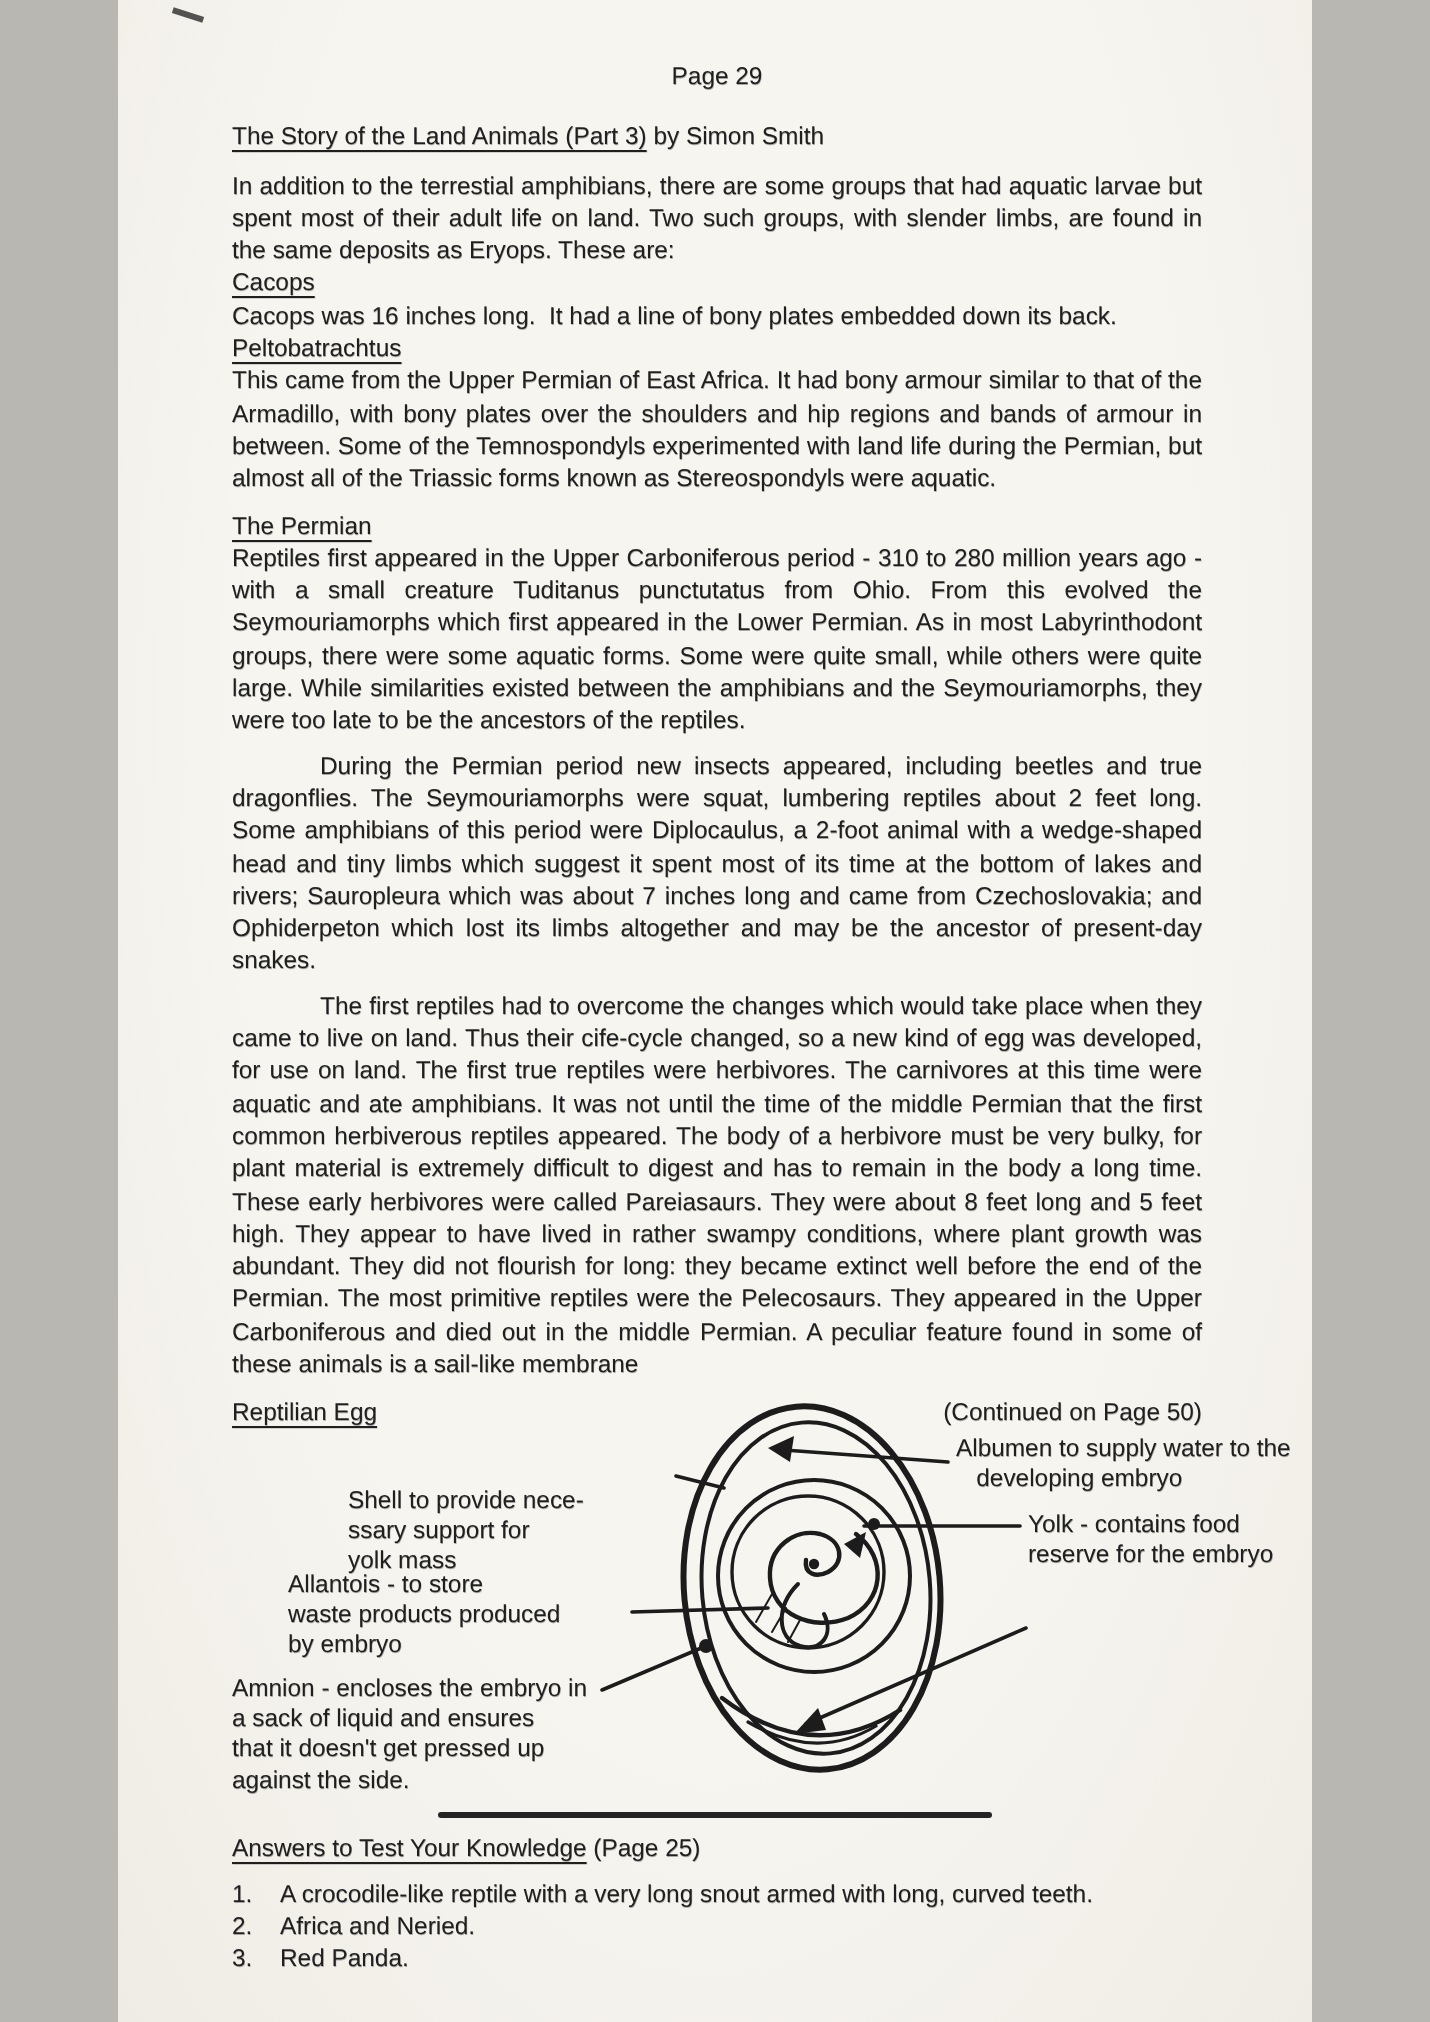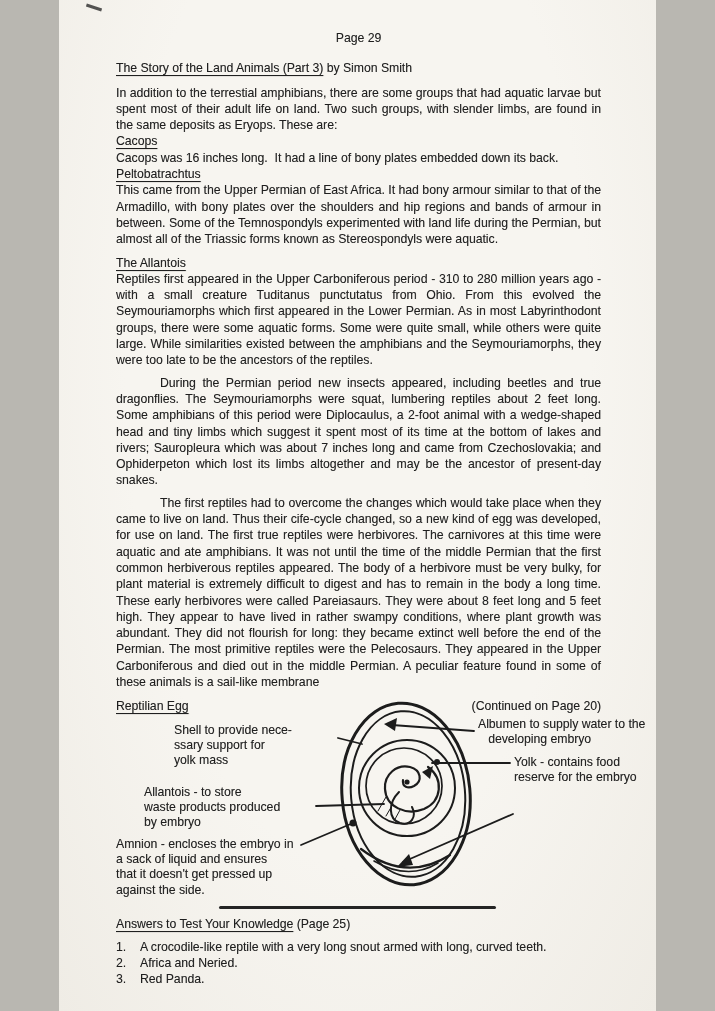--- a/index.html
+++ b/index.html
@@ -62,28 +62,28 @@
   </div>
 
   <p class="just">In addition to the terrestial amphibians, there are some groups that had aquatic larvae but spent most of their adult life on land. Two such groups, with slender limbs, are found in the same deposits as Eryops. These are:</p>
 
   <div><span class="u">Cacops</span></div>
   <p class="one-line">Cacops was 16 inches long.  It had a line of bony plates embedded down its back.</p>
 
   <div><span class="u">Peltobatrachtus</span></div>
   <p class="just">This came from the Upper Permian of East Africa. It had bony armour similar to that of the Armadillo, with bony plates over the shoulders and hip regions and bands of armour in between. Some of the Temnospondyls experimented with land life during the Permian, but almost all of the Triassic forms known as Stereospondyls were aquatic.</p>
 
-  <div class="gap-top"><span class="u">The Allantois</span></div>
+  <div class="gap-top"><span class="u">The Permian</span></div>
   <p class="just">Reptiles first appeared in the Upper Carboniferous period - 310 to 280 million years ago - with a small creature Tuditanus punctutatus from Ohio. From this evolved the Seymouriamorphs which first appeared in the Lower Permian. As in most Labyrinthodont groups, there were some aquatic forms. Some were quite small, while others were quite large. While similarities existed between the amphibians and the Seymouriamorphs, they were too late to be the ancestors of the reptiles.</p>
   <p class="just indent gap-top-sm">During the Permian period new insects appeared, including beetles and true dragonflies. The Seymouriamorphs were squat, lumbering reptiles about 2 feet long. Some amphibians of this period were Diplocaulus, a 2-foot animal with a wedge-shaped head and tiny limbs which suggest it spent most of its time at the bottom of lakes and rivers; Sauropleura which was about 7 inches long and came from Czechoslovakia; and Ophiderpeton which lost its limbs altogether and may be the ancestor of present-day snakes.</p>
   <p class="just indent gap-top-sm">The first reptiles had to overcome the changes which would take place when they came to live on land. Thus their cife-cycle changed, so a new kind of egg was developed, for use on land. The first true reptiles were herbivores. The carnivores at this time were aquatic and ate amphibians. It was not until the time of the middle Permian that the first common herbiverous reptiles appeared. The body of a herbivore must be very bulky, for plant material is extremely difficult to digest and has to remain in the body a long time. These early herbivores were called Pareiasaurs. They were about 8 feet long and 5 feet high. They appear to have lived in rather swampy conditions, where plant growth was abundant. They did not flourish for long: they became extinct well before the end of the Permian. The most primitive reptiles were the Pelecosaurs. They appeared in the Upper Carboniferous and died out in the middle Permian. A peculiar feature found in some of these animals is a sail-like membrane</p>
 
   <div class="egg-head-row">
     <span class="u">Reptilian Egg</span>
-    <span>(Continued on Page 20)</span>
+    <span>(Continued on Page 50)</span>
   </div>
 
   <div class="diagram">
     <svg viewBox="0 0 603 206" fill="none" stroke="#1c1c1c" stroke-linecap="round">
 
       <ellipse cx="290" cy="97" rx="64" ry="91" stroke-width="3" transform="rotate(-5 290 97)"></ellipse>
       <ellipse cx="292" cy="97" rx="57" ry="83" stroke-width="2" transform="rotate(-5 292 97)"></ellipse>
 
       <circle cx="291" cy="91" r="48" stroke-width="2"></circle>
 
@@ -103,21 +103,21 @@
       <path d="M 276 28 L 358 34" stroke-width="1.8"></path>
       <polygon points="268,27 281,21 279,34" fill="#1c1c1c" stroke="none"></polygon>
       <path d="M 316 66 L 394 66" stroke-width="1.8"></path>
       <circle cx="321" cy="65" r="3" fill="#1c1c1c" stroke="none"></circle>
       <path d="M 200 109 L 268 107" stroke-width="1.8"></path>
       <path d="M 185 148 L 237 126" stroke-width="1.8"></path>
       <circle cx="237" cy="126" r="3.5" fill="#1c1c1c" stroke="none"></circle>
       <path d="M 287 165 L 397 117" stroke-width="1.8"></path>
       <polygon points="281,170 293,157 297,168" fill="#1c1c1c" stroke="none"></polygon>
     </svg>
-    <div class="dlabel" style="left:58px;top:8px;">Shell to provide nece-
+    <div class="dlabel" style="left:58px;top:28px;">Shell to provide nece-
 ssary support for
 yolk mass</div>
     <div class="dlabel" style="left:28px;top:70px;">Allantois - to store
 waste products produced
 by embryo</div>
     <div class="dlabel" style="left:0px;top:122px;">Amnion - encloses the embryo in
 a sack of liquid and ensures
 that it doesn't get pressed up
 against the side.</div>
     <div class="dlabel" style="left:362px;top:2px;">Albumen to supply water to the

